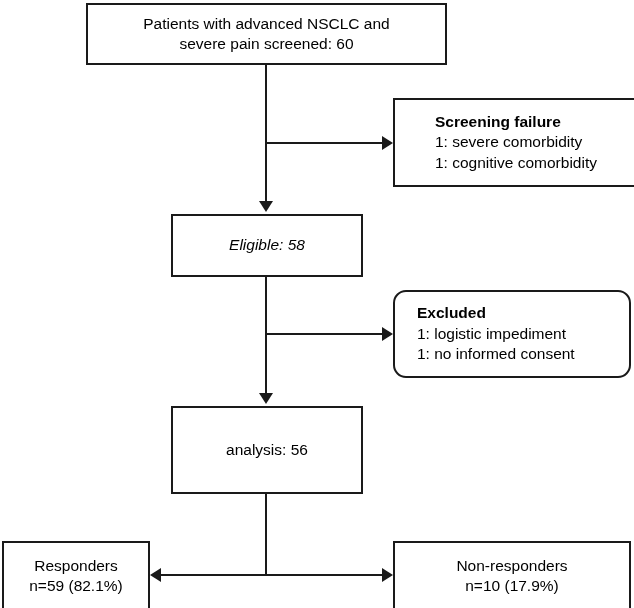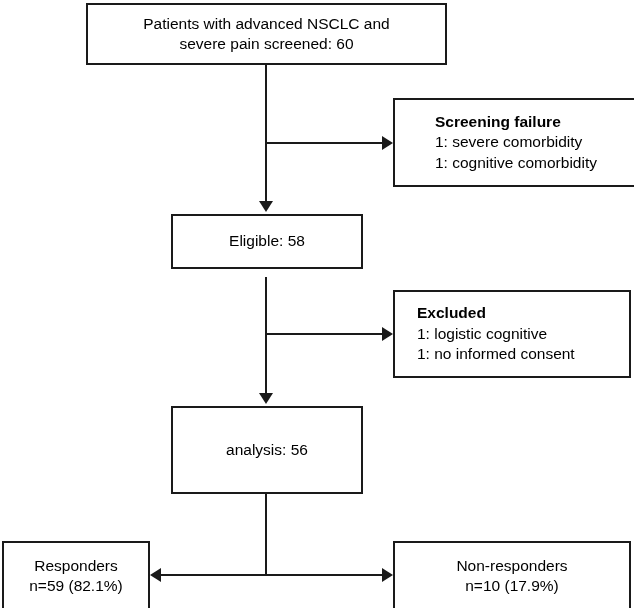--- a/index.html
+++ b/index.html
@@ -89,33 +89,33 @@
 
   <div class="hline" style="left:265px; top:142px; width:119px;"></div>
   <div class="arrow right" style="left:382px; top:136px;"></div>
 
   <div class="node leftal" style="left:393px; top:98px; width:248px; height:89px;padding-left:40px;">
     <span class="ln bold">Screening failure</span>
     <span class="ln">1: severe comorbidity</span>
     <span class="ln">1: cognitive comorbidity</span>
   </div>
 
-  <div class="node center" style="left:171px; top:214px; width:192px; height:55px;">
+  <div class="node center" style="left:171px; top:214px; width:192px; height:63px;font-style:italic;">
     <span class="ln">Eligible: 58</span>
   </div>
 
   <div class="vline" style="left:265px; top:277px; height:118px;"></div>
   <div class="arrow down" style="left:259px; top:393px;"></div>
 
   <div class="hline" style="left:265px; top:333px; width:119px;"></div>
   <div class="arrow right" style="left:382px; top:327px;"></div>
 
-  <div class="node leftal" style="left:393px; top:290px; width:238px; height:88px;">
+  <div class="node leftal" style="left:393px; top:290px; width:238px; height:88px;border-radius:13px;">
     <span class="ln bold">Excluded</span>
-    <span class="ln">1: logistic cognitive</span>
+    <span class="ln">1: logistic impediment</span>
     <span class="ln">1: no informed consent</span>
   </div>
 
   <div class="node center" style="left:171px; top:406px; width:192px; height:88px;">
     <span class="ln">analysis: 56</span>
   </div>
 
   <div class="vline" style="left:265px; top:494px; height:82px;"></div>
 
   <div class="hline" style="left:156px; top:574px; width:231px;"></div>

